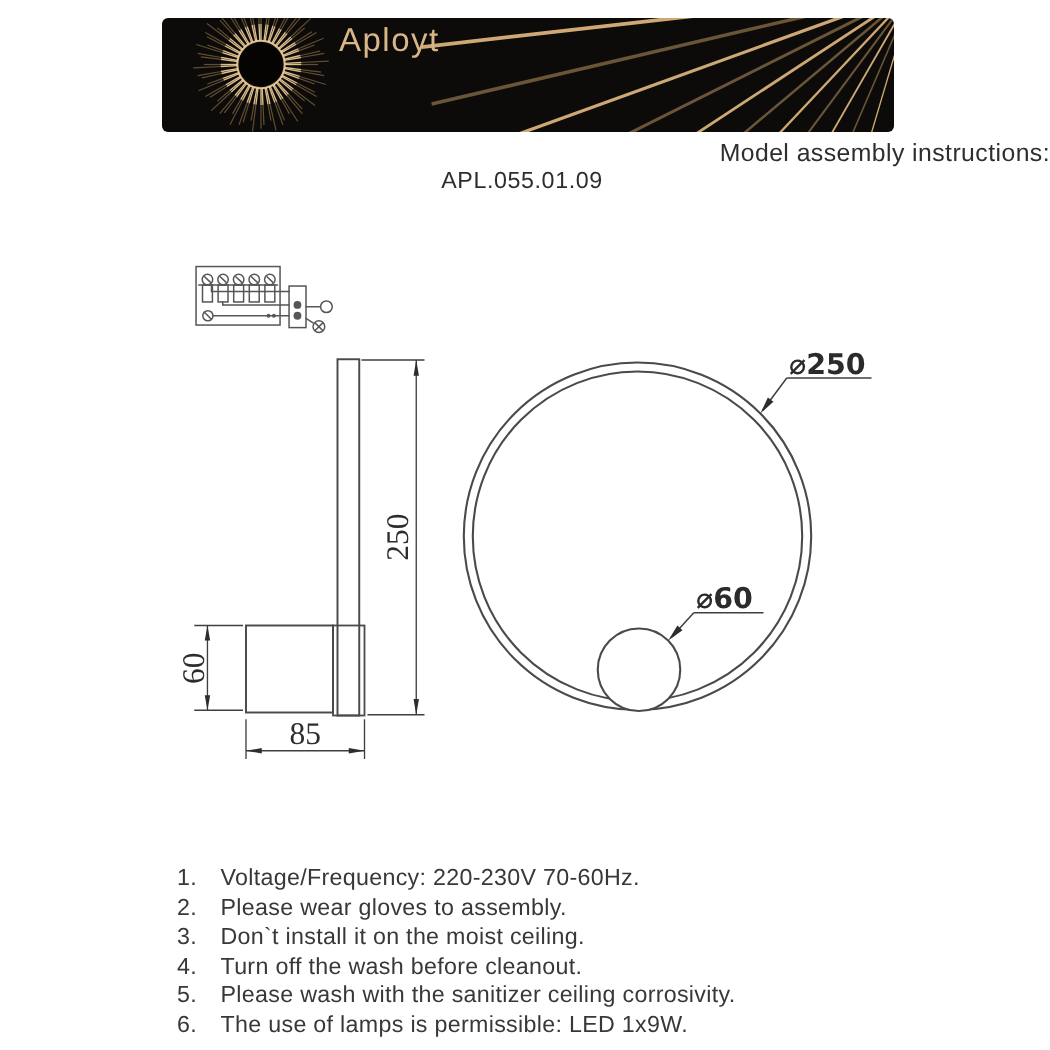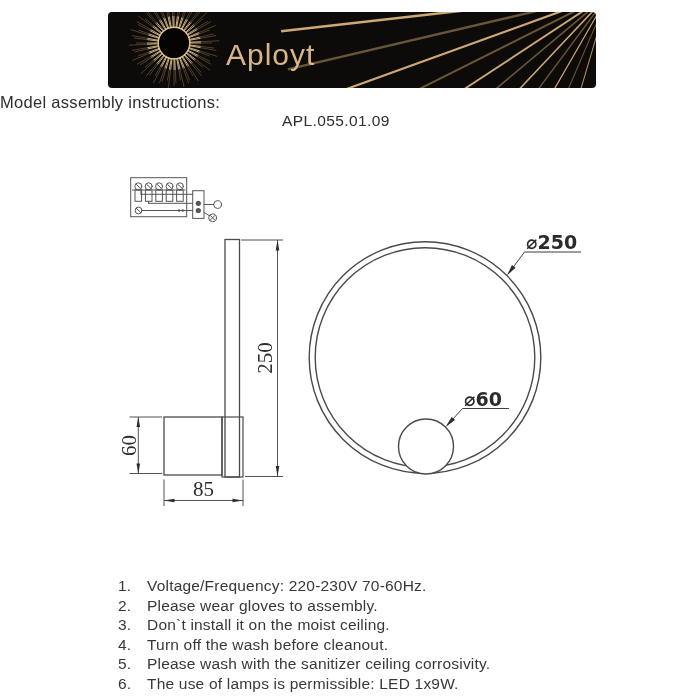--- a/index.html
+++ b/index.html
@@ -6,29 +6,29 @@
   body{
     width:700px;height:700px;position:relative;background:#ffffff;
     font-family:"Liberation Sans", sans-serif;overflow:hidden;
   }
   .banner{
     position:absolute;left:108px;top:12px;width:488px;height:76px;
     background:#0d0b09;border-radius:4px;overflow:hidden;
   }
   .banner svg{position:absolute;left:0;top:0;}
   .brand{
-    position:absolute;left:118px;top:26px;
-    font-size:30px;font-weight:400;letter-spacing:1px;color:#d8b68a;
+    position:absolute;left:118px;top:2px;
+    font-size:22px;font-weight:400;letter-spacing:1px;color:#d8b68a;
   }
   .title-line1{
-    position:absolute;left:0;top:93px;width:700px;text-align:left;
+    position:absolute;left:0;top:93px;width:700px;text-align:right;
     font-size:16.5px;color:#2e2e2e;letter-spacing:0.3px;font-weight:500;
   }
   .title-line2{
-    position:absolute;left:0;top:112px;width:672px;text-align:center;
+    position:absolute;left:12px;top:112px;width:672px;text-align:center;
     font-size:15.5px;color:#2e2e2e;letter-spacing:0.4px;font-weight:500;
   }
   .drawing{position:absolute;left:100px;top:150px;}
   .instructions{
     position:absolute;left:118px;top:576px;width:480px;
     font-size:15.5px;color:#383838;letter-spacing:0.2px;
   }
   .instr-row{display:flex;line-height:19.6px;}
   .instr-num{width:29px;flex:0 0 29px;}
   .instr-text{flex:1;}

